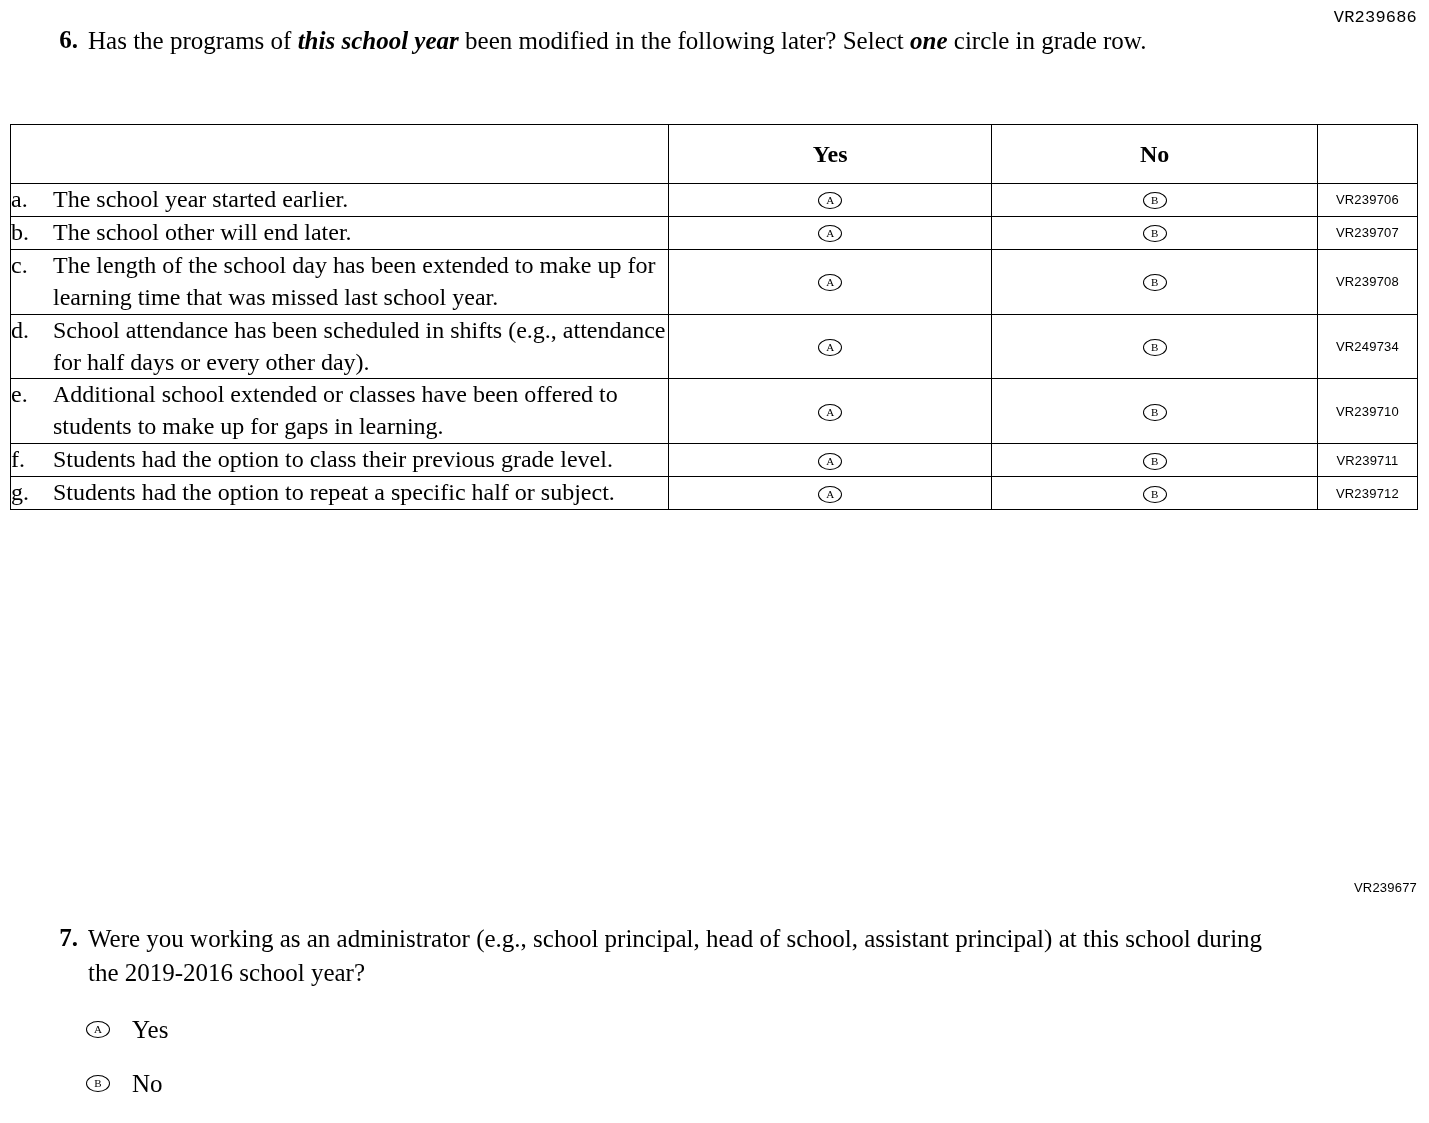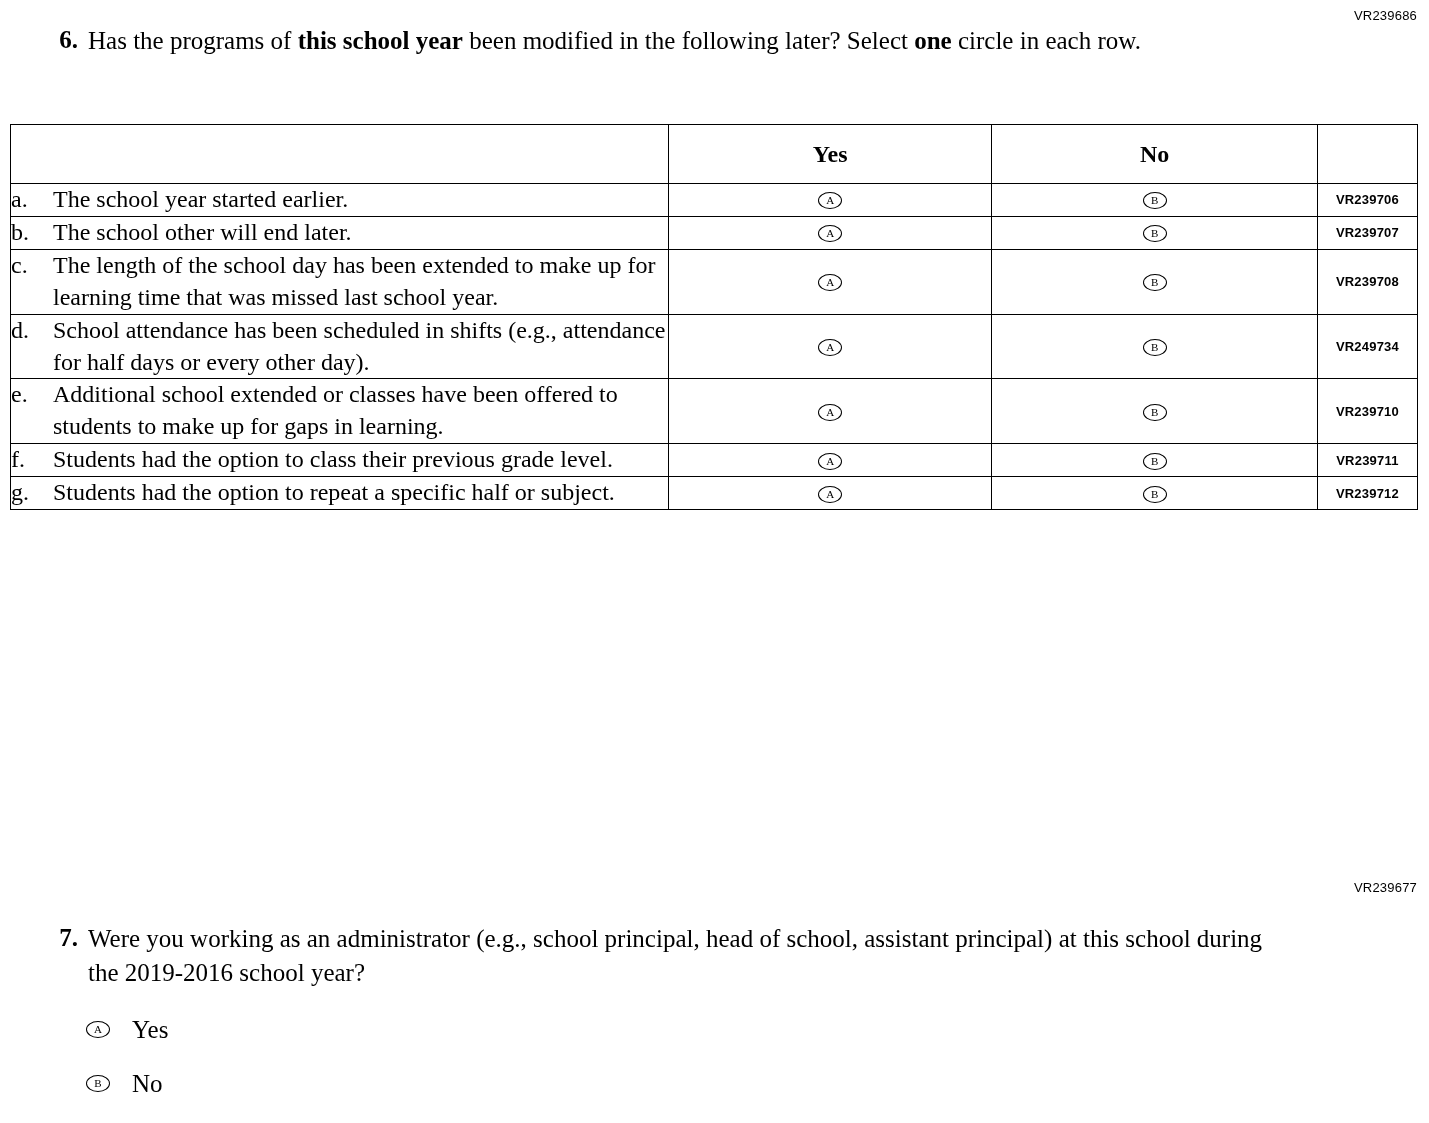--- a/index.html
+++ b/index.html
@@ -14,22 +14,22 @@
     font-family: "Liberation Serif", serif;
     color: #000000;
     overflow: hidden;
   }
 
   
   .q6-topcode {
     position: absolute;
     top: 8px;
     right: 12px;
-    font-family: Liberation Sans, sans-serif;
-    font-size: 13px;
+    font-family: Liberation Mono, monospace;
+    font-size: 17px;
     letter-spacing: 0.2px;
   }
 
   .q6-block {
     position: absolute;
     top: 24px;
     left: 38px;
     width: 1250px;
   }
   .q6-row {
@@ -44,20 +44,21 @@
     text-align: right;
     padding-right: 10px;
     line-height: 1.3;
   }
   .q-text {
     font-size: 25px;
     line-height: 1.35;
   }
   .q-text b {
     font-weight: bold;
+    font-style: italic;
   }
 
   
   table.grid {
     position: absolute;
     top: 124px;
     left: 10px;
     width: 1408px;
     border-collapse: collapse;
     table-layout: fixed;
@@ -99,21 +100,20 @@
   }
 
   td.opt {
     text-align: center;
   }
   td.code {
     text-align: center;
     font-family: "Liberation Sans", sans-serif;
     font-size: 13px;
     letter-spacing: 0.2px;
-    font-weight: bold;
   }
 
   
   .bubble {
     display: inline-block;
     width: 22px;
     height: 15px;
     border: 1.3px solid #000;
     border-radius: 50%;
     font-size: 11px;
@@ -158,21 +158,21 @@
 </style>
 </head>
 <body>
 
 <div class="q6-topcode">VR239686</div>
 
 <div class="q6-block">
   <div class="q6-row">
     <div class="q-num">6.</div>
     <div class="q-text">
-      <span>Has the programs of </span><b>this school year</b><span> been modified in the following later? Select </span><b>one</b><span> circle in each row.</span>
+      <span>Has the programs of </span><b>this school year</b><span> been modified in the following later? Select </span><b>one</b><span> circle in grade row.</span>
     </div>
   </div>
 </div>
 
 <table class="grid">
   <colgroup>
     <col class="col-stem">
     <col class="col-yes">
     <col class="col-no">
     <col class="col-code">

